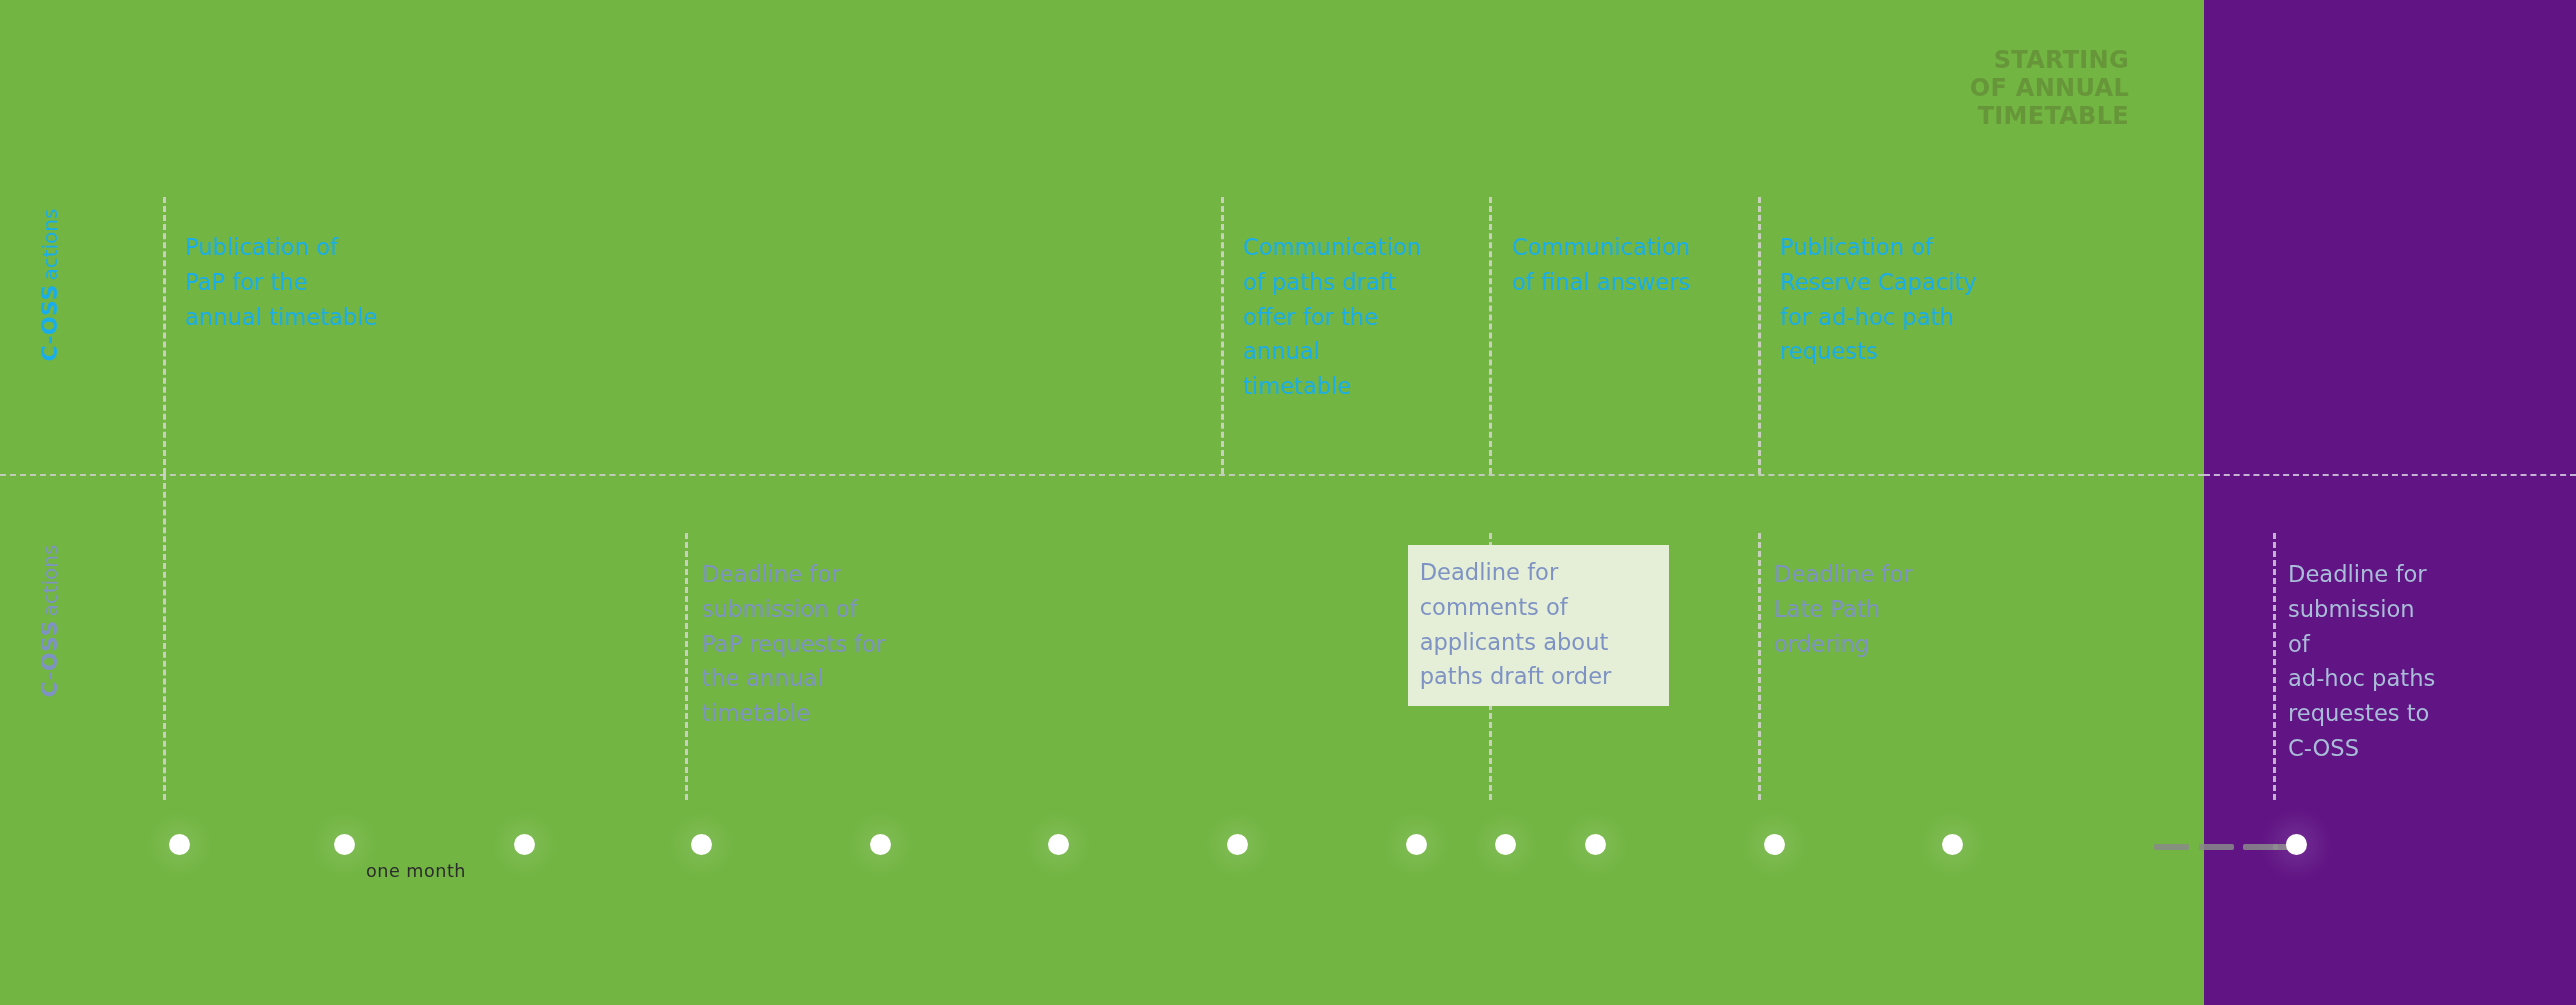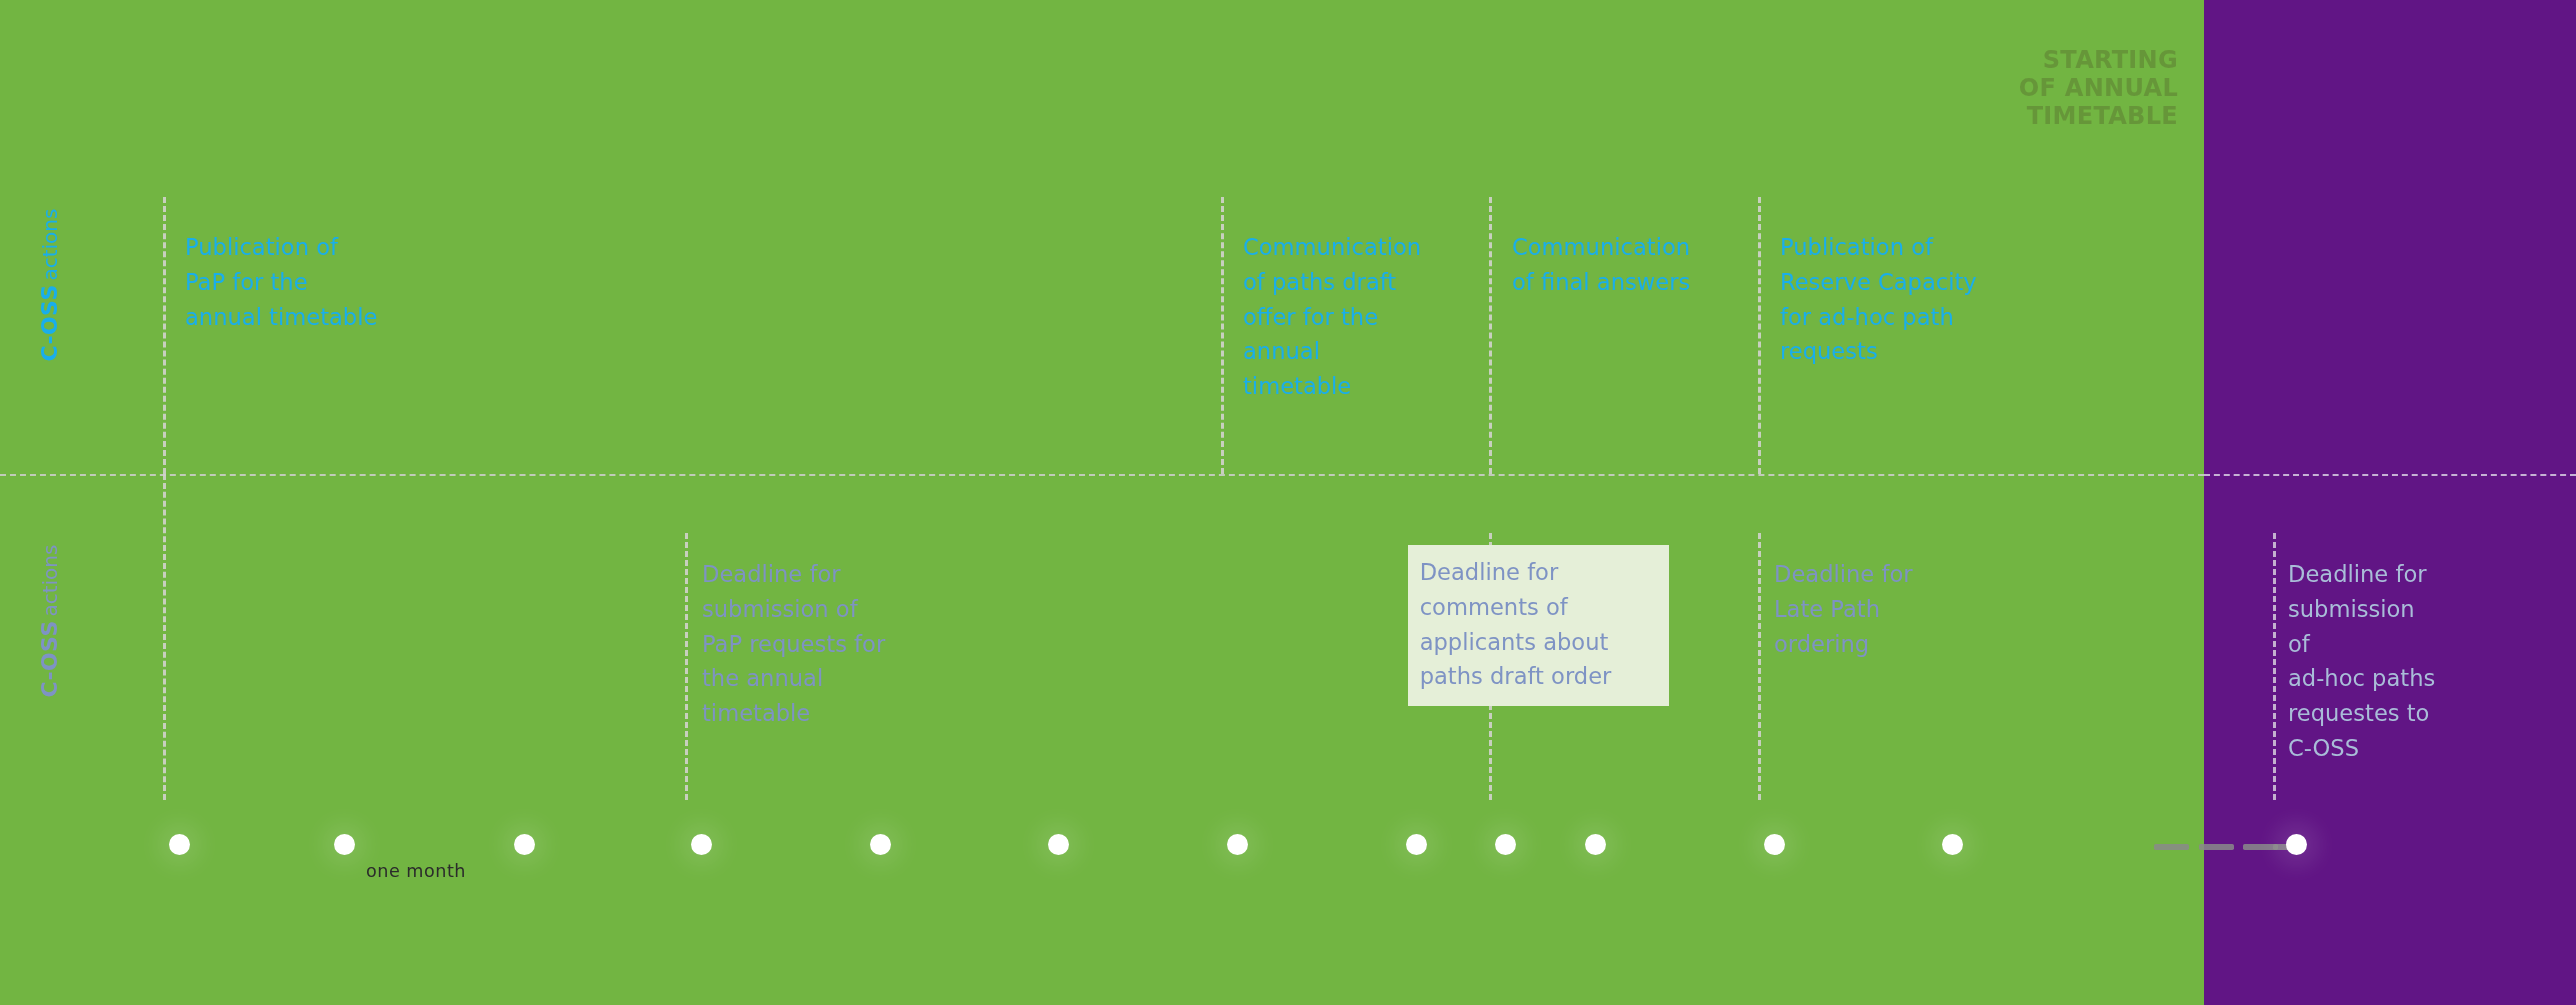--- a/index.html
+++ b/index.html
@@ -20,21 +20,21 @@
     position: absolute;
     top: 0;
     bottom: 0;
   }
   #band-green { left: 0; width: 2204px; background: #72b542; }
   #band-purple { left: 2204px; right: 0; background: #611585; }
 
   
   #watermark {
     position: absolute;
-    left: 1969px;
+    left: 1920px;
     top: 47px;
     width: 209px;
     text-align: right;
     font-family: "DejaVu Sans", sans-serif;
     font-weight: 700;
     font-size: 24px;
     line-height: 1.16;
     letter-spacing: 0.3px;
     color: rgba(96,130,52,0.62);
     text-transform: uppercase;

